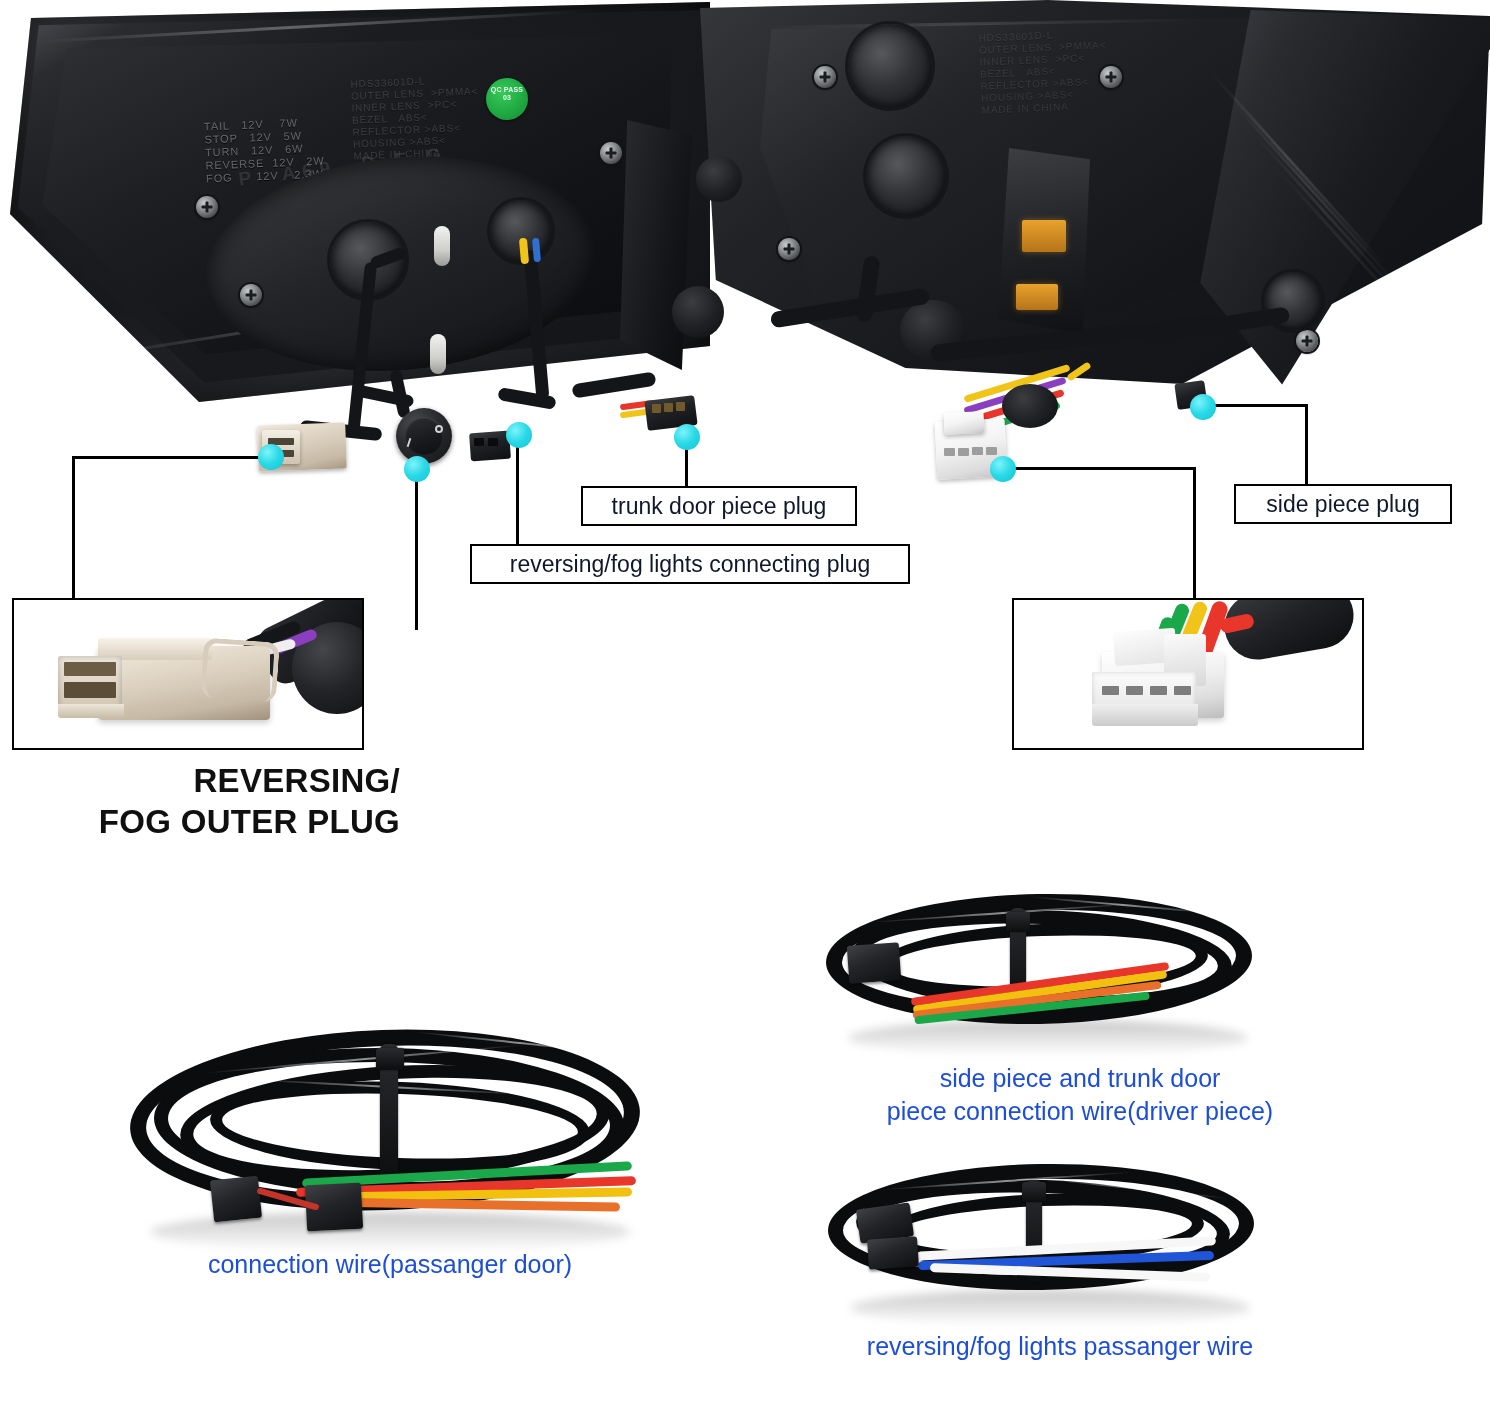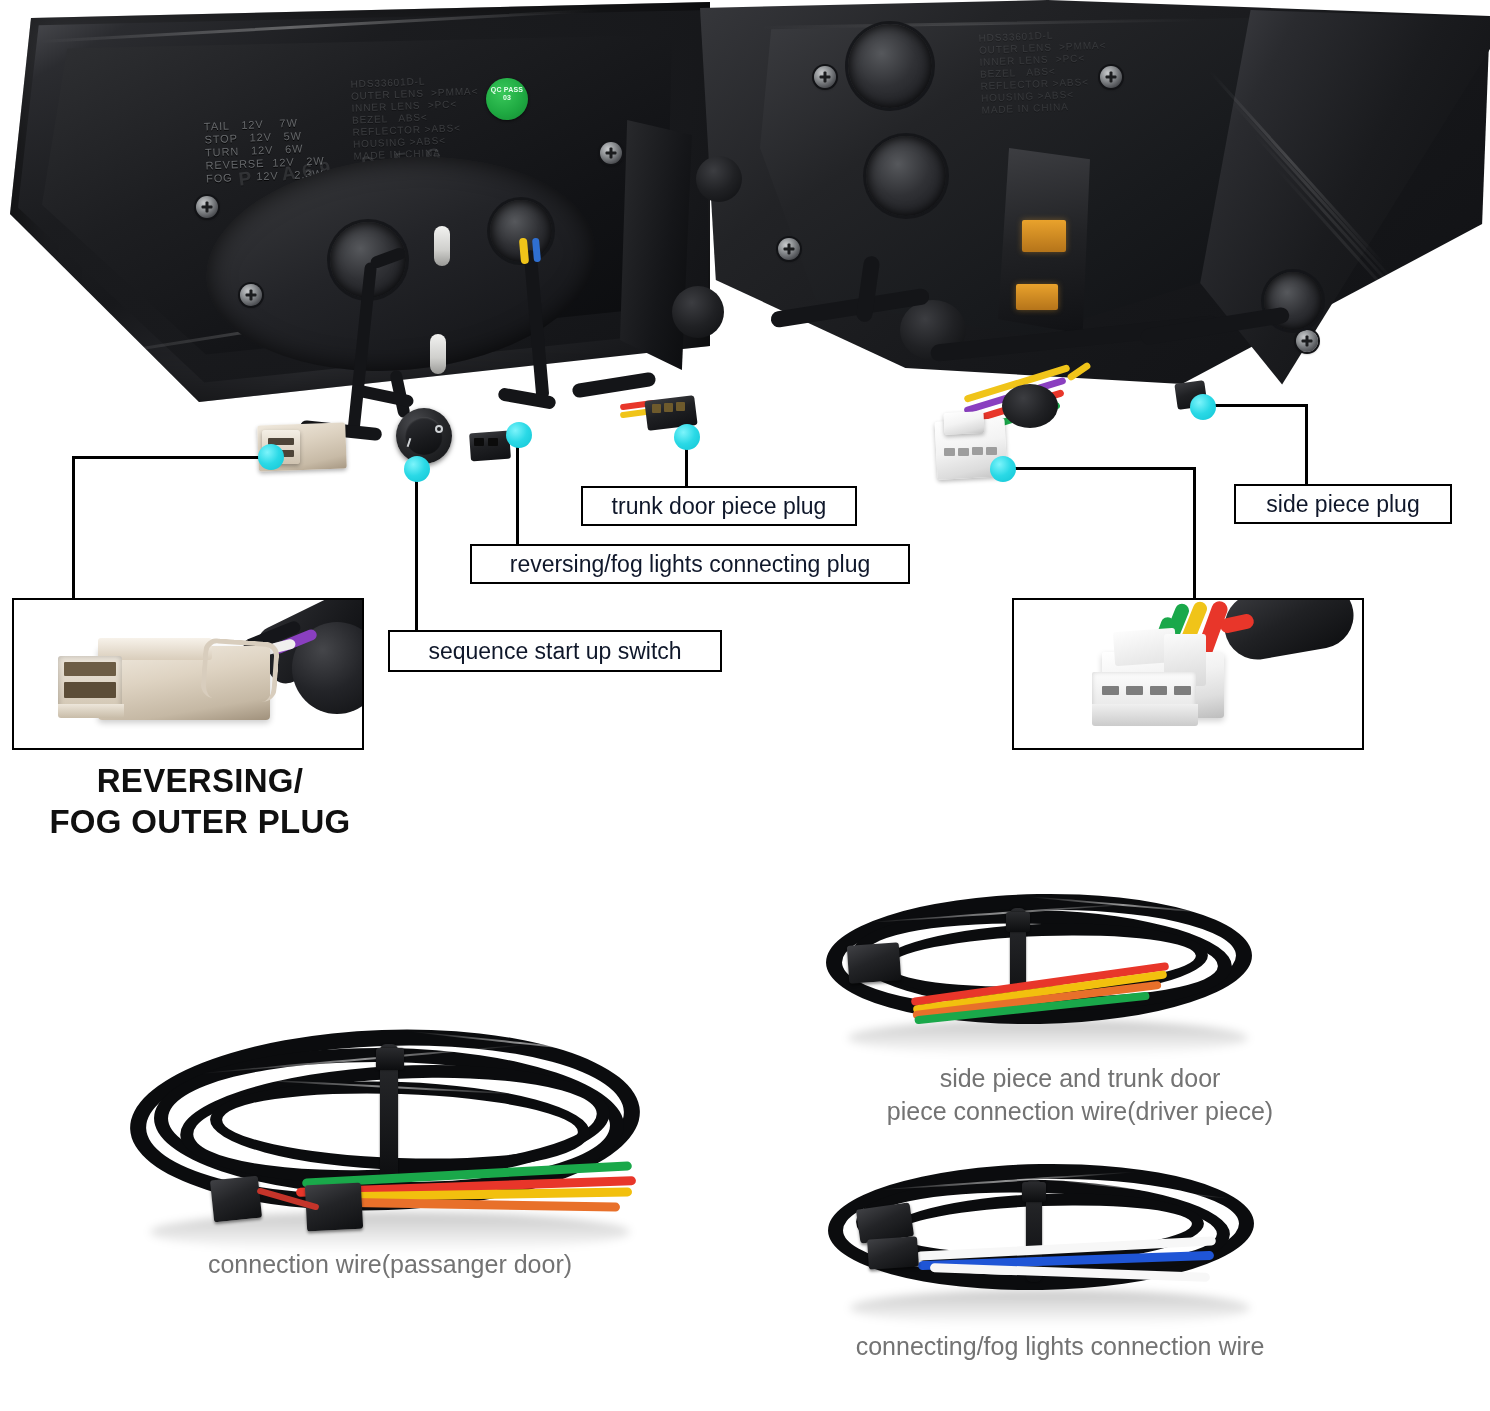--- a/index.html
+++ b/index.html
@@ -177,21 +177,21 @@
   }
 
   .inset-box {
     position: absolute; border: 2px solid #000; background: #fff;
     overflow: hidden; z-index: 27;
   }
 
   .section-title {
     position: absolute; font-weight: 700; color: #101010;
     font-size: 33px; line-height: 41px; letter-spacing: .3px;
-    font-family: "Liberation Sans", sans-serif; text-align: center;
+    font-family: "Liberation Sans", sans-serif; text-align: right;
   }
 
   
   .harness { position: absolute; }
   .hcoil {
     position: absolute; border-radius: 50%;
     border-style: solid; border-color: #0b0c0e;
     background: transparent;
   }
   .hshine {
@@ -207,21 +207,21 @@
   .hplug {
     position:absolute; background: linear-gradient(160deg,#404145 0%,#232427 45%,#0f1012 100%);
     border-radius: 3px; box-shadow: 0 2px 3px rgba(0,0,0,.45);
   }
   .hreflect {
     position:absolute;
     background: linear-gradient(180deg, rgba(0,0,0,.22) 0%, rgba(0,0,0,0) 100%);
     filter: blur(4px); border-radius: 50%;
   }
   .caption {
-    position: absolute; text-align: center; color: #737373;
+    position: absolute; text-align: center; color: #1d4ed8;
     font-size: 25px; line-height: 33px;
     font-family: "Liberation Sans", sans-serif;
   }
 </style>
 </head>
 <body>
 
 <div id="page">
 
   <div class="taillight-photo">
@@ -387,23 +387,20 @@
   <div class="lead v" style="left:1305px; top:404px; height:80px;"></div>
 
   <div class="label-box" style="left:581px; top:486px; width:276px; height:40px;">
     <span>trunk door piece plug</span>
   </div>
 
   <div class="label-box" style="left:470px; top:544px; width:440px; height:40px;">
     <span>reversing/fog lights connecting plug</span>
   </div>
 
-  <div class="label-box" style="left:388px; top:630px; width:334px; height:42px;">
-    <span>sequence start up switch</span>
-  </div>
 
   <div class="label-box" style="left:1234px; top:484px; width:218px; height:40px;">
     <span>side piece plug</span>
   </div>
 
   <div class="inset-box" style="left:12px; top:598px; width:352px; height:152px;">
 
     <div style="position:absolute; left:244px; top:4px; width:130px; height:60px;
       background: linear-gradient(150deg,#2b2c30 0%,#17181b 60%,#0c0d0f 100%);
       border-radius: 18px; transform: rotate(-26deg);"></div>
@@ -536,16 +533,16 @@
     <div class="htie" style="left:206px; top:22px; width:16px; height:102px; border-radius:6px;"></div>
     <div class="htie" style="left:202px; top:24px; width:24px; height:20px;"></div>
 
     <div class="hwire" style="left:96px; top:86px; width:300px; height:9px; background:#f7f7f7; transform: rotate(-3deg);"></div>
     <div class="hwire" style="left:98px; top:98px; width:296px; height:9px; background:#1f55d6; transform: rotate(-2deg);"></div>
     <div class="hwire" style="left:110px; top:110px; width:280px; height:9px; background:#f7f7f7; transform: rotate(2deg);"></div>
     <div class="hplug" style="left:38px; top:48px; width:54px; height:34px; transform: rotate(-8deg);"></div>
     <div class="hplug" style="left:48px; top:80px; width:50px; height:30px; transform: rotate(-4deg);"></div>
   </div>
   <div class="caption" style="left:780px; top:1330px; width:560px;">
-    <div>connecting/fog lights connection wire</div>
+    <div>reversing/fog lights passanger wire</div>
   </div>
 
 </div>
 
 </body></html>

